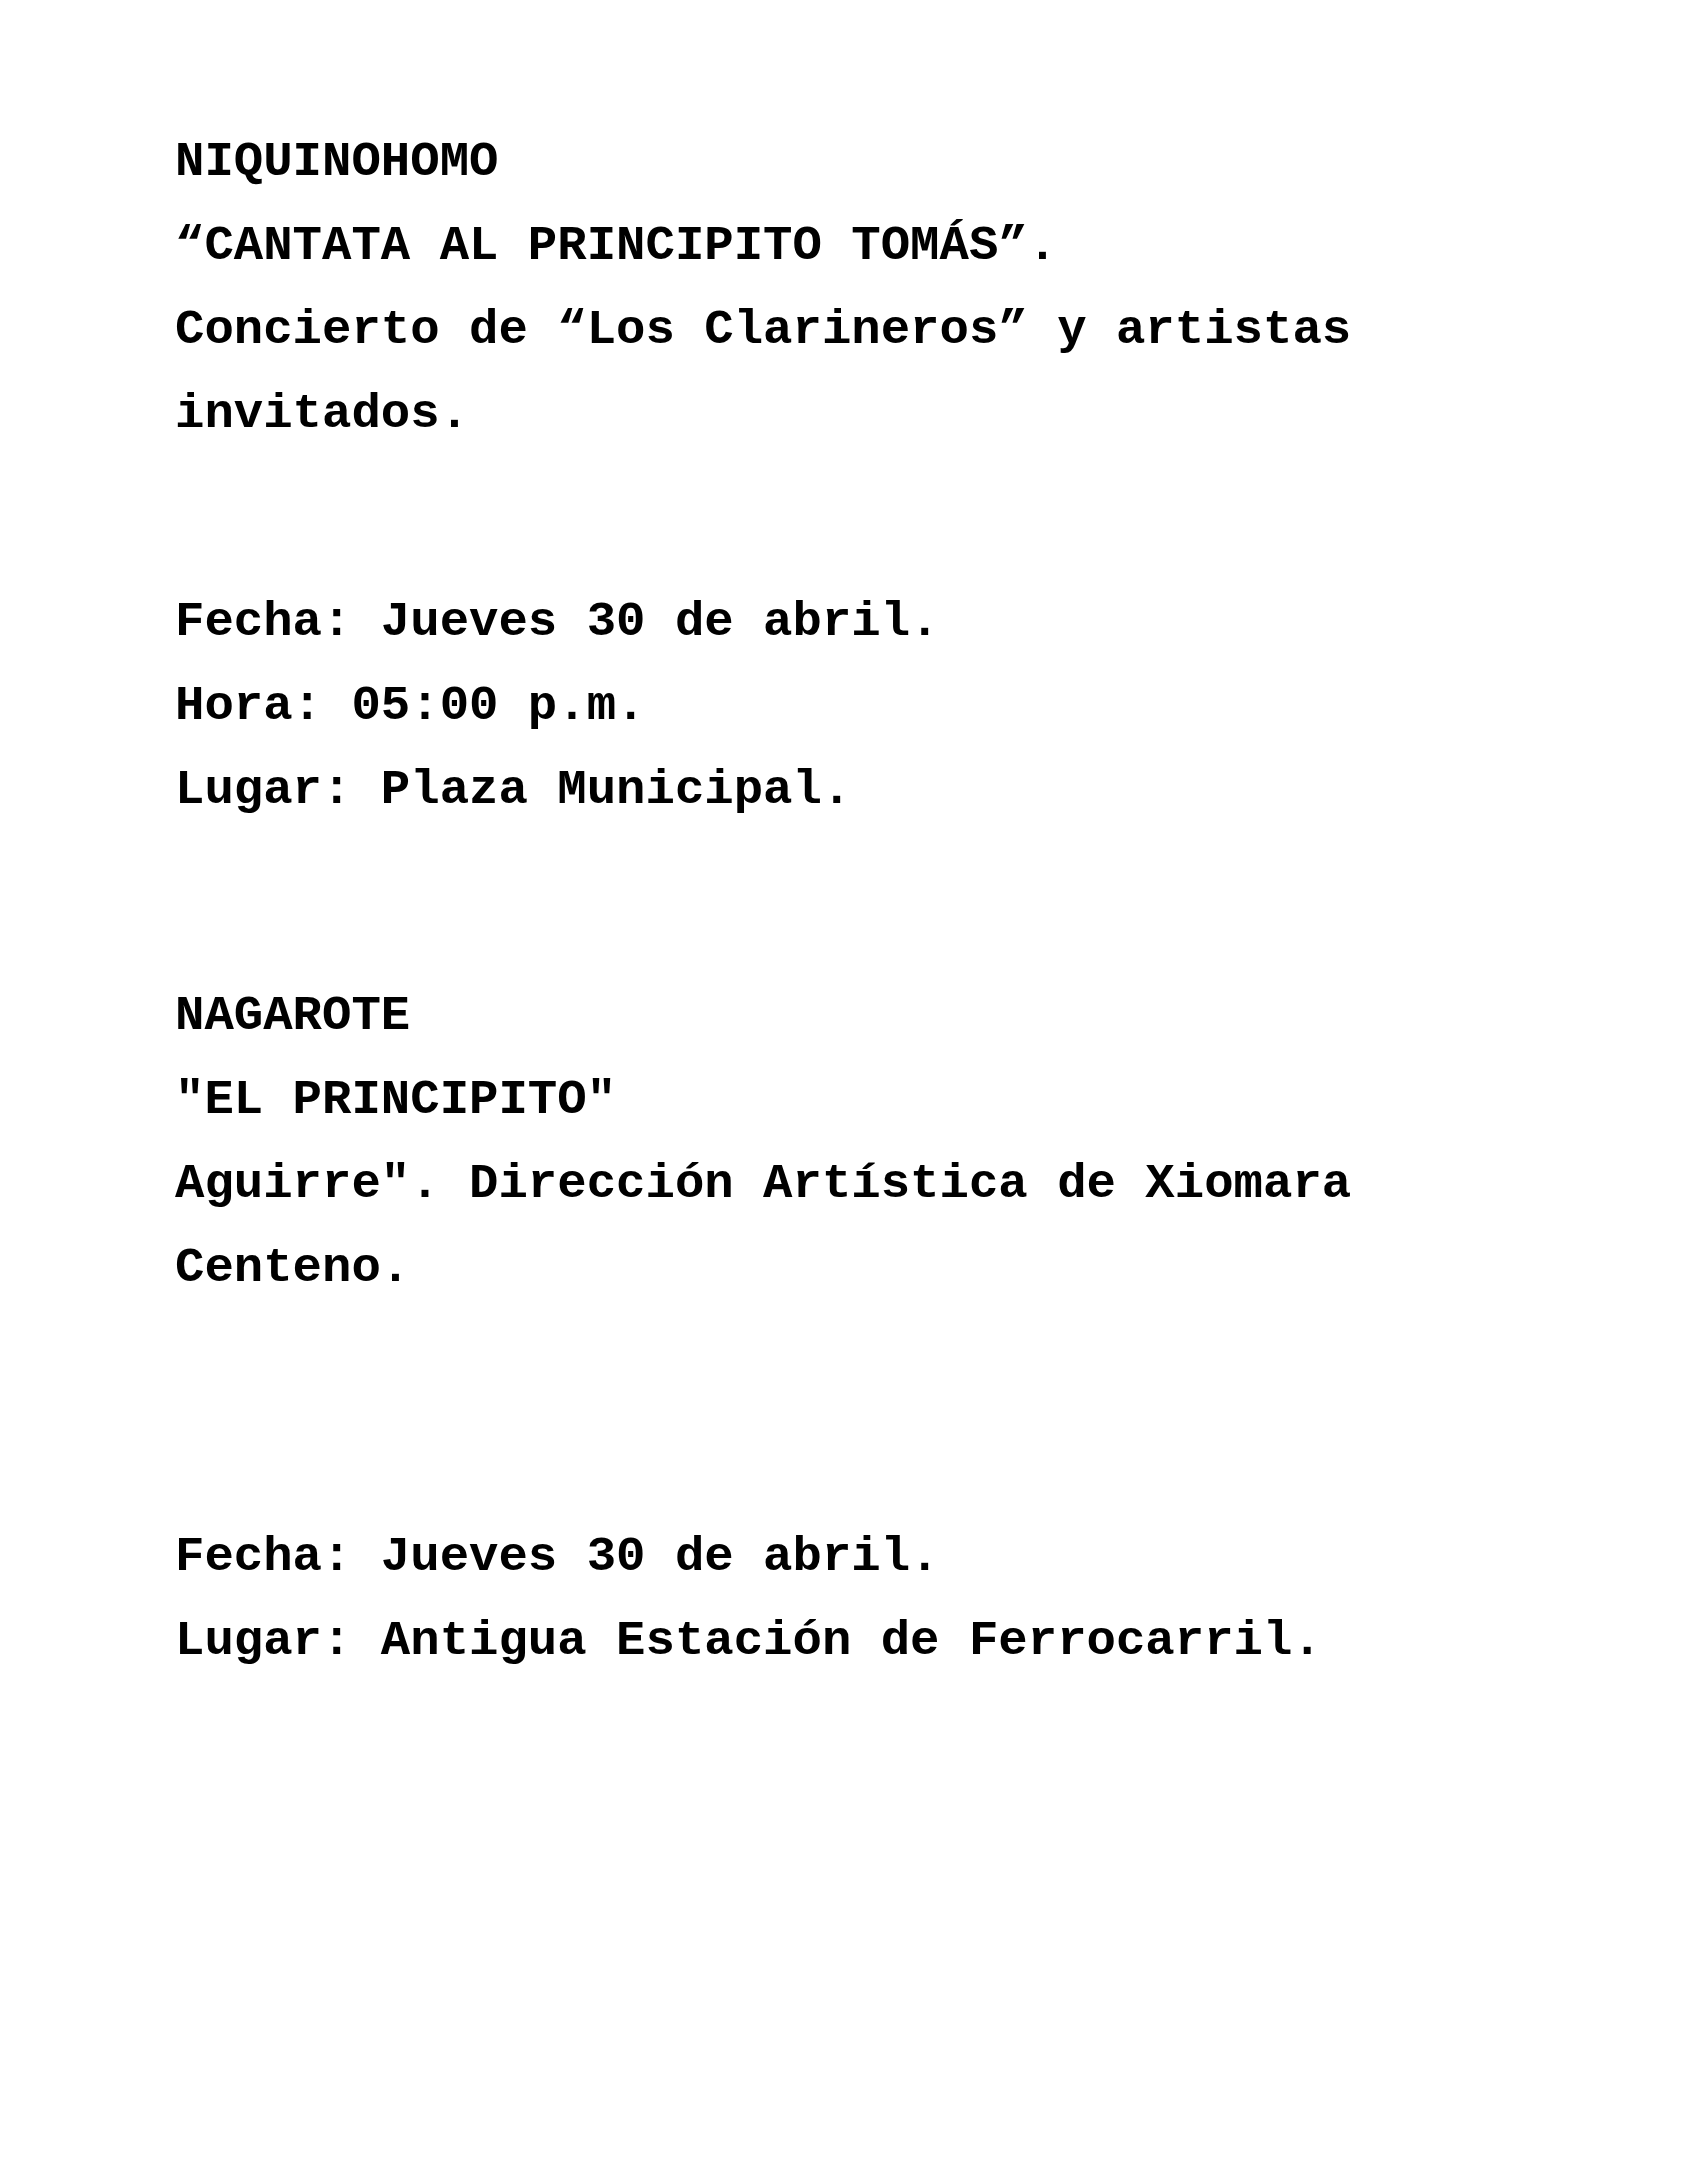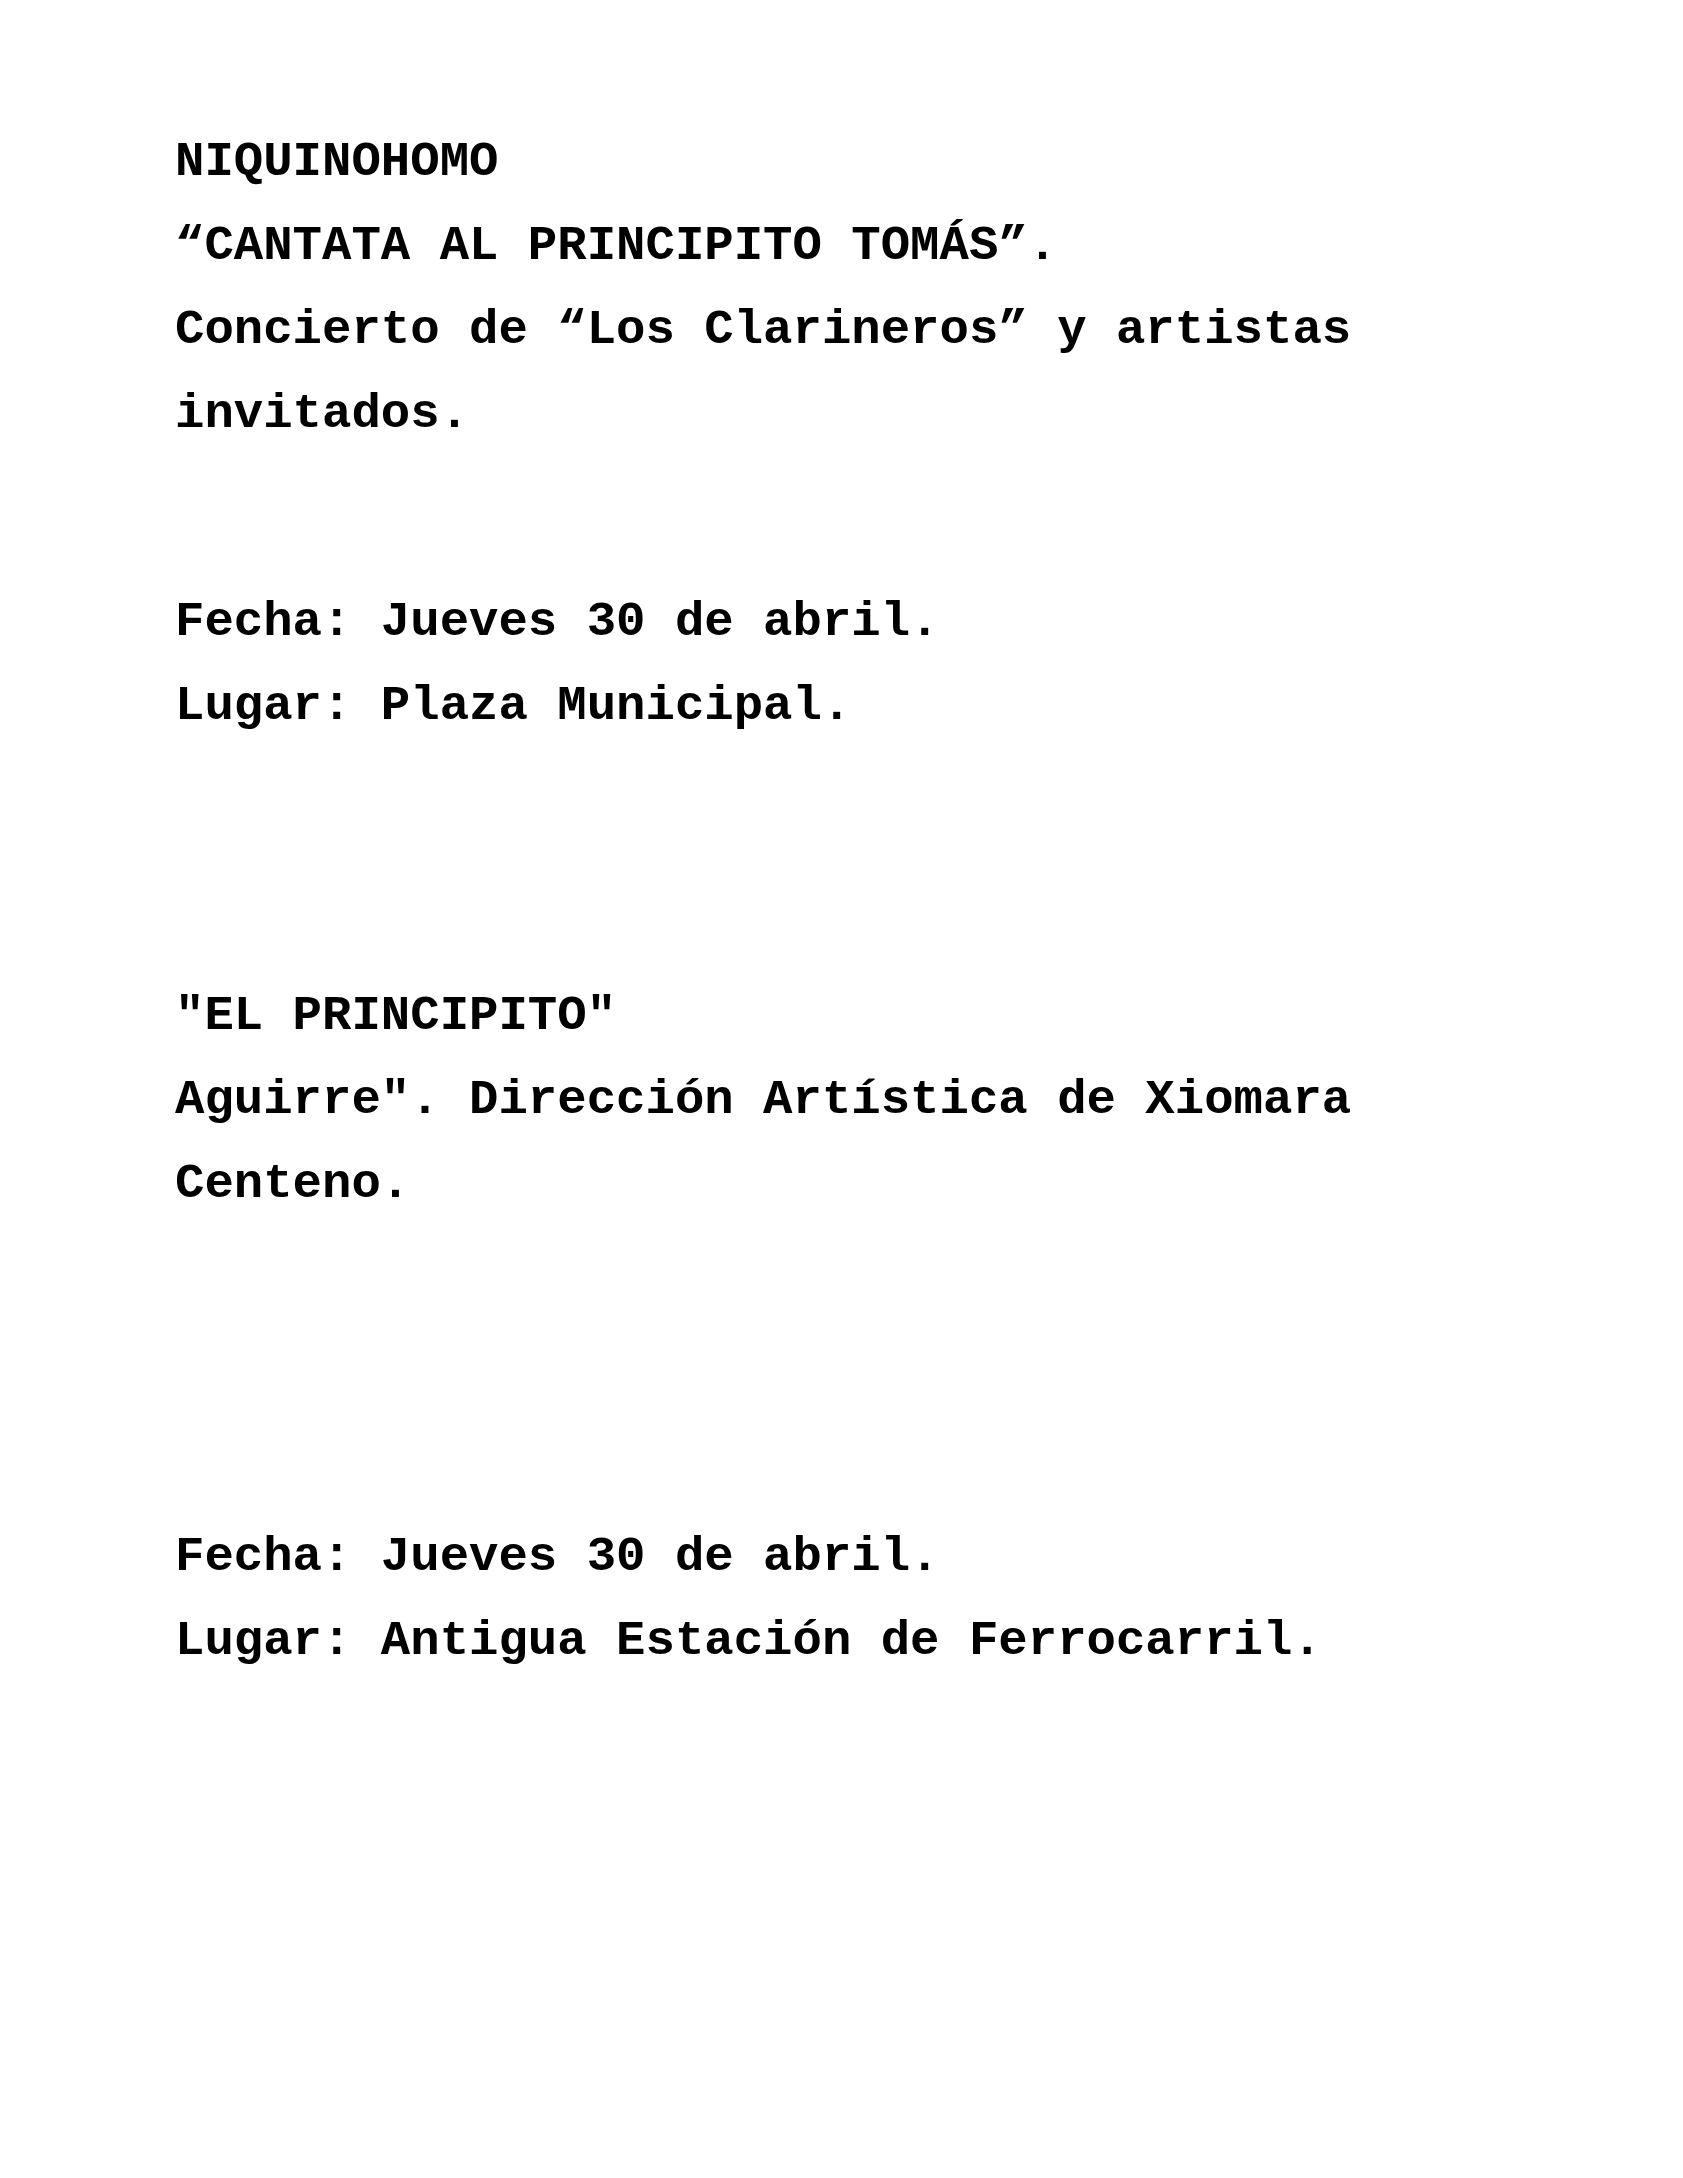--- a/index.html
+++ b/index.html
@@ -39,24 +39,26 @@
 
   <div class="section sec-1">
     <div class="line">NIQUINOHOMO</div>
     <div class="line">“CANTATA AL PRINCIPITO TOMÁS”.</div>
     <div class="line">Concierto de “Los Clarineros” y artistas</div>
     <div class="line">invitados.</div>
   </div>
 
   <div class="section sec-2">
     <div class="line">Fecha: Jueves 30 de abril.</div>
+    <div class="line">Hora: 05:00 p.m.</div>
     <div class="line">Lugar: Plaza Municipal.</div>
   </div>
 
   <div class="section sec-3">
+    <div class="line">NAGAROTE</div>
     <div class="line">"EL PRINCIPITO"</div>
     <div class="line">Aguirre". Dirección Artística de Xiomara</div>
     <div class="line">Centeno.</div>
   </div>
 
   <div class="section sec-4">
     <div class="line">Fecha: Jueves 30 de abril.</div>
     <div class="line">Lugar: Antigua Estación de Ferrocarril.</div>
   </div>
 

